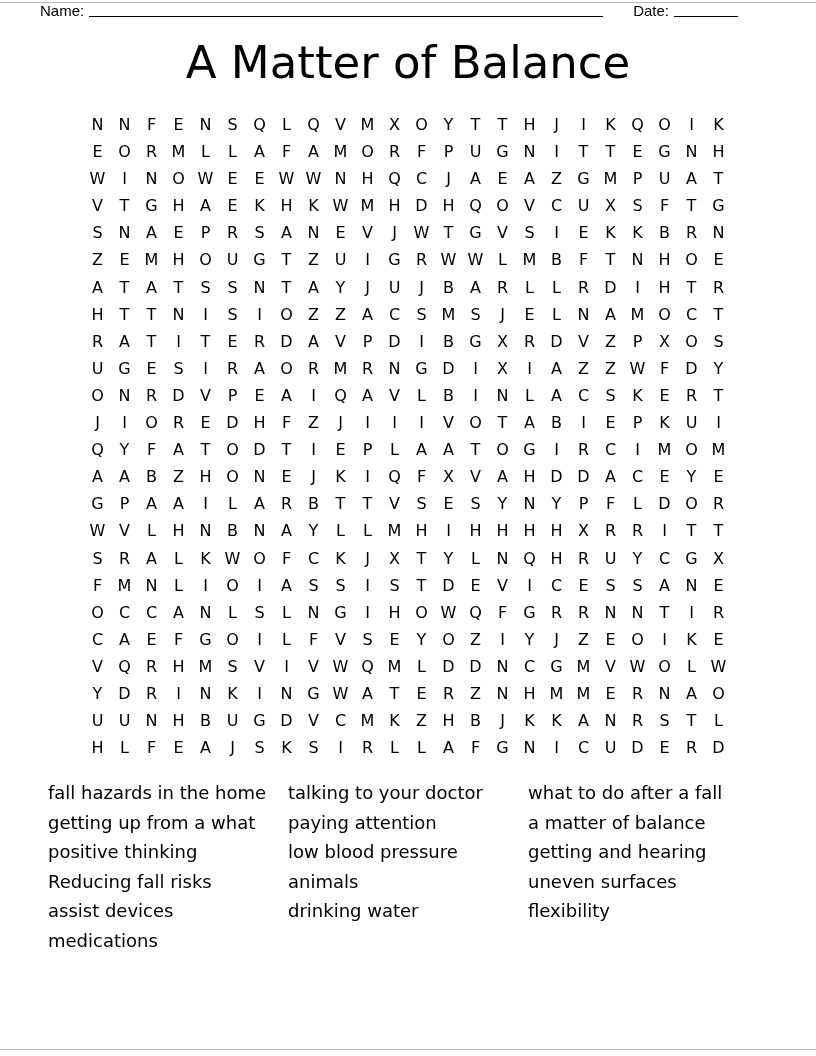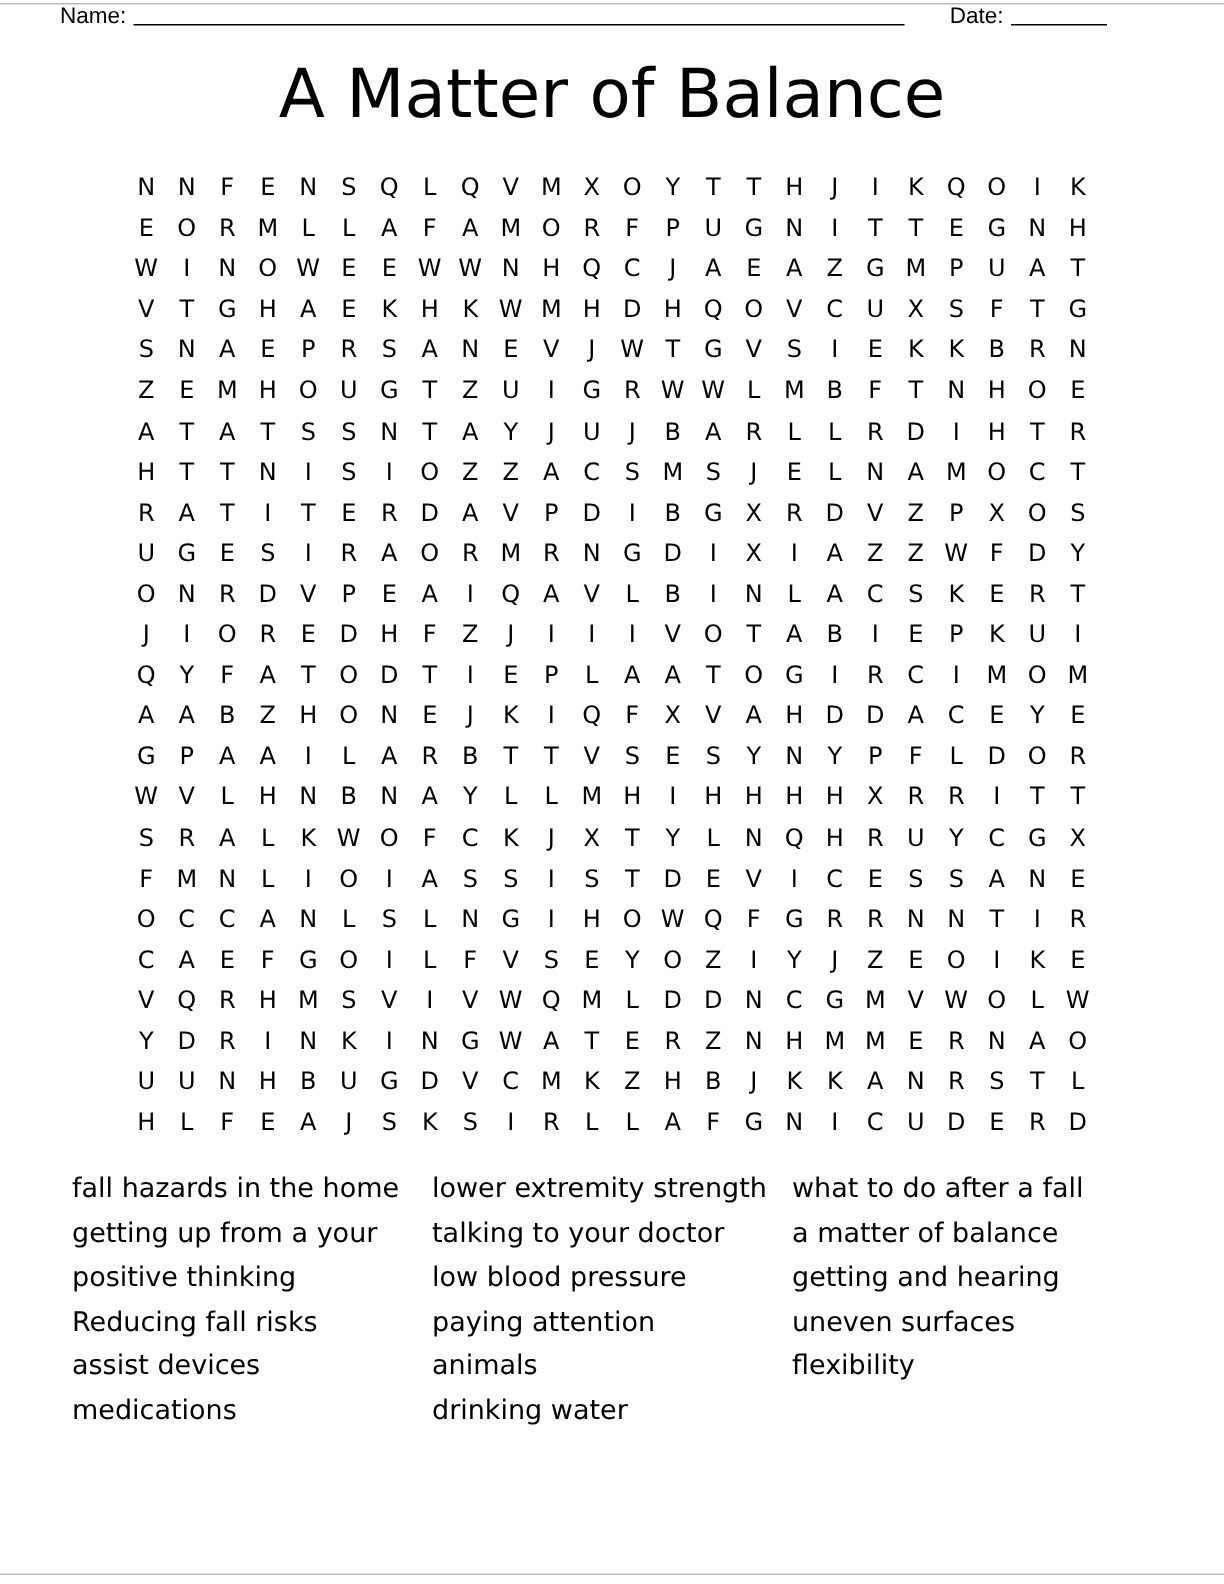--- a/index.html
+++ b/index.html
@@ -685,31 +685,30 @@
       <span class="grid-cell">D</span>
       <span class="grid-cell">E</span>
       <span class="grid-cell">R</span>
       <span class="grid-cell">D</span>
     </div>
   </div>
 
 <div class="words">
   <div class="word-col">
       <div class="word-item">fall hazards in the home</div>
-      <div class="word-item">getting up from a your</div>
+      <div class="word-item">getting up from a what</div>
       <div class="word-item">positive thinking</div>
       <div class="word-item">Reducing fall risks</div>
       <div class="word-item">assist devices</div>
       <div class="word-item">medications</div>
     </div>
   <div class="word-col">
-      <div class="word-item">lower extremity strength</div>
       <div class="word-item">talking to your doctor</div>
+      <div class="word-item">paying attention</div>
       <div class="word-item">low blood pressure</div>
-      <div class="word-item">paying attention</div>
       <div class="word-item">animals</div>
       <div class="word-item">drinking water</div>
     </div>
   <div class="word-col">
       <div class="word-item">what to do after a fall</div>
       <div class="word-item">a matter of balance</div>
       <div class="word-item">getting and hearing</div>
       <div class="word-item">uneven surfaces</div>
       <div class="word-item">flexibility</div>
     </div>

